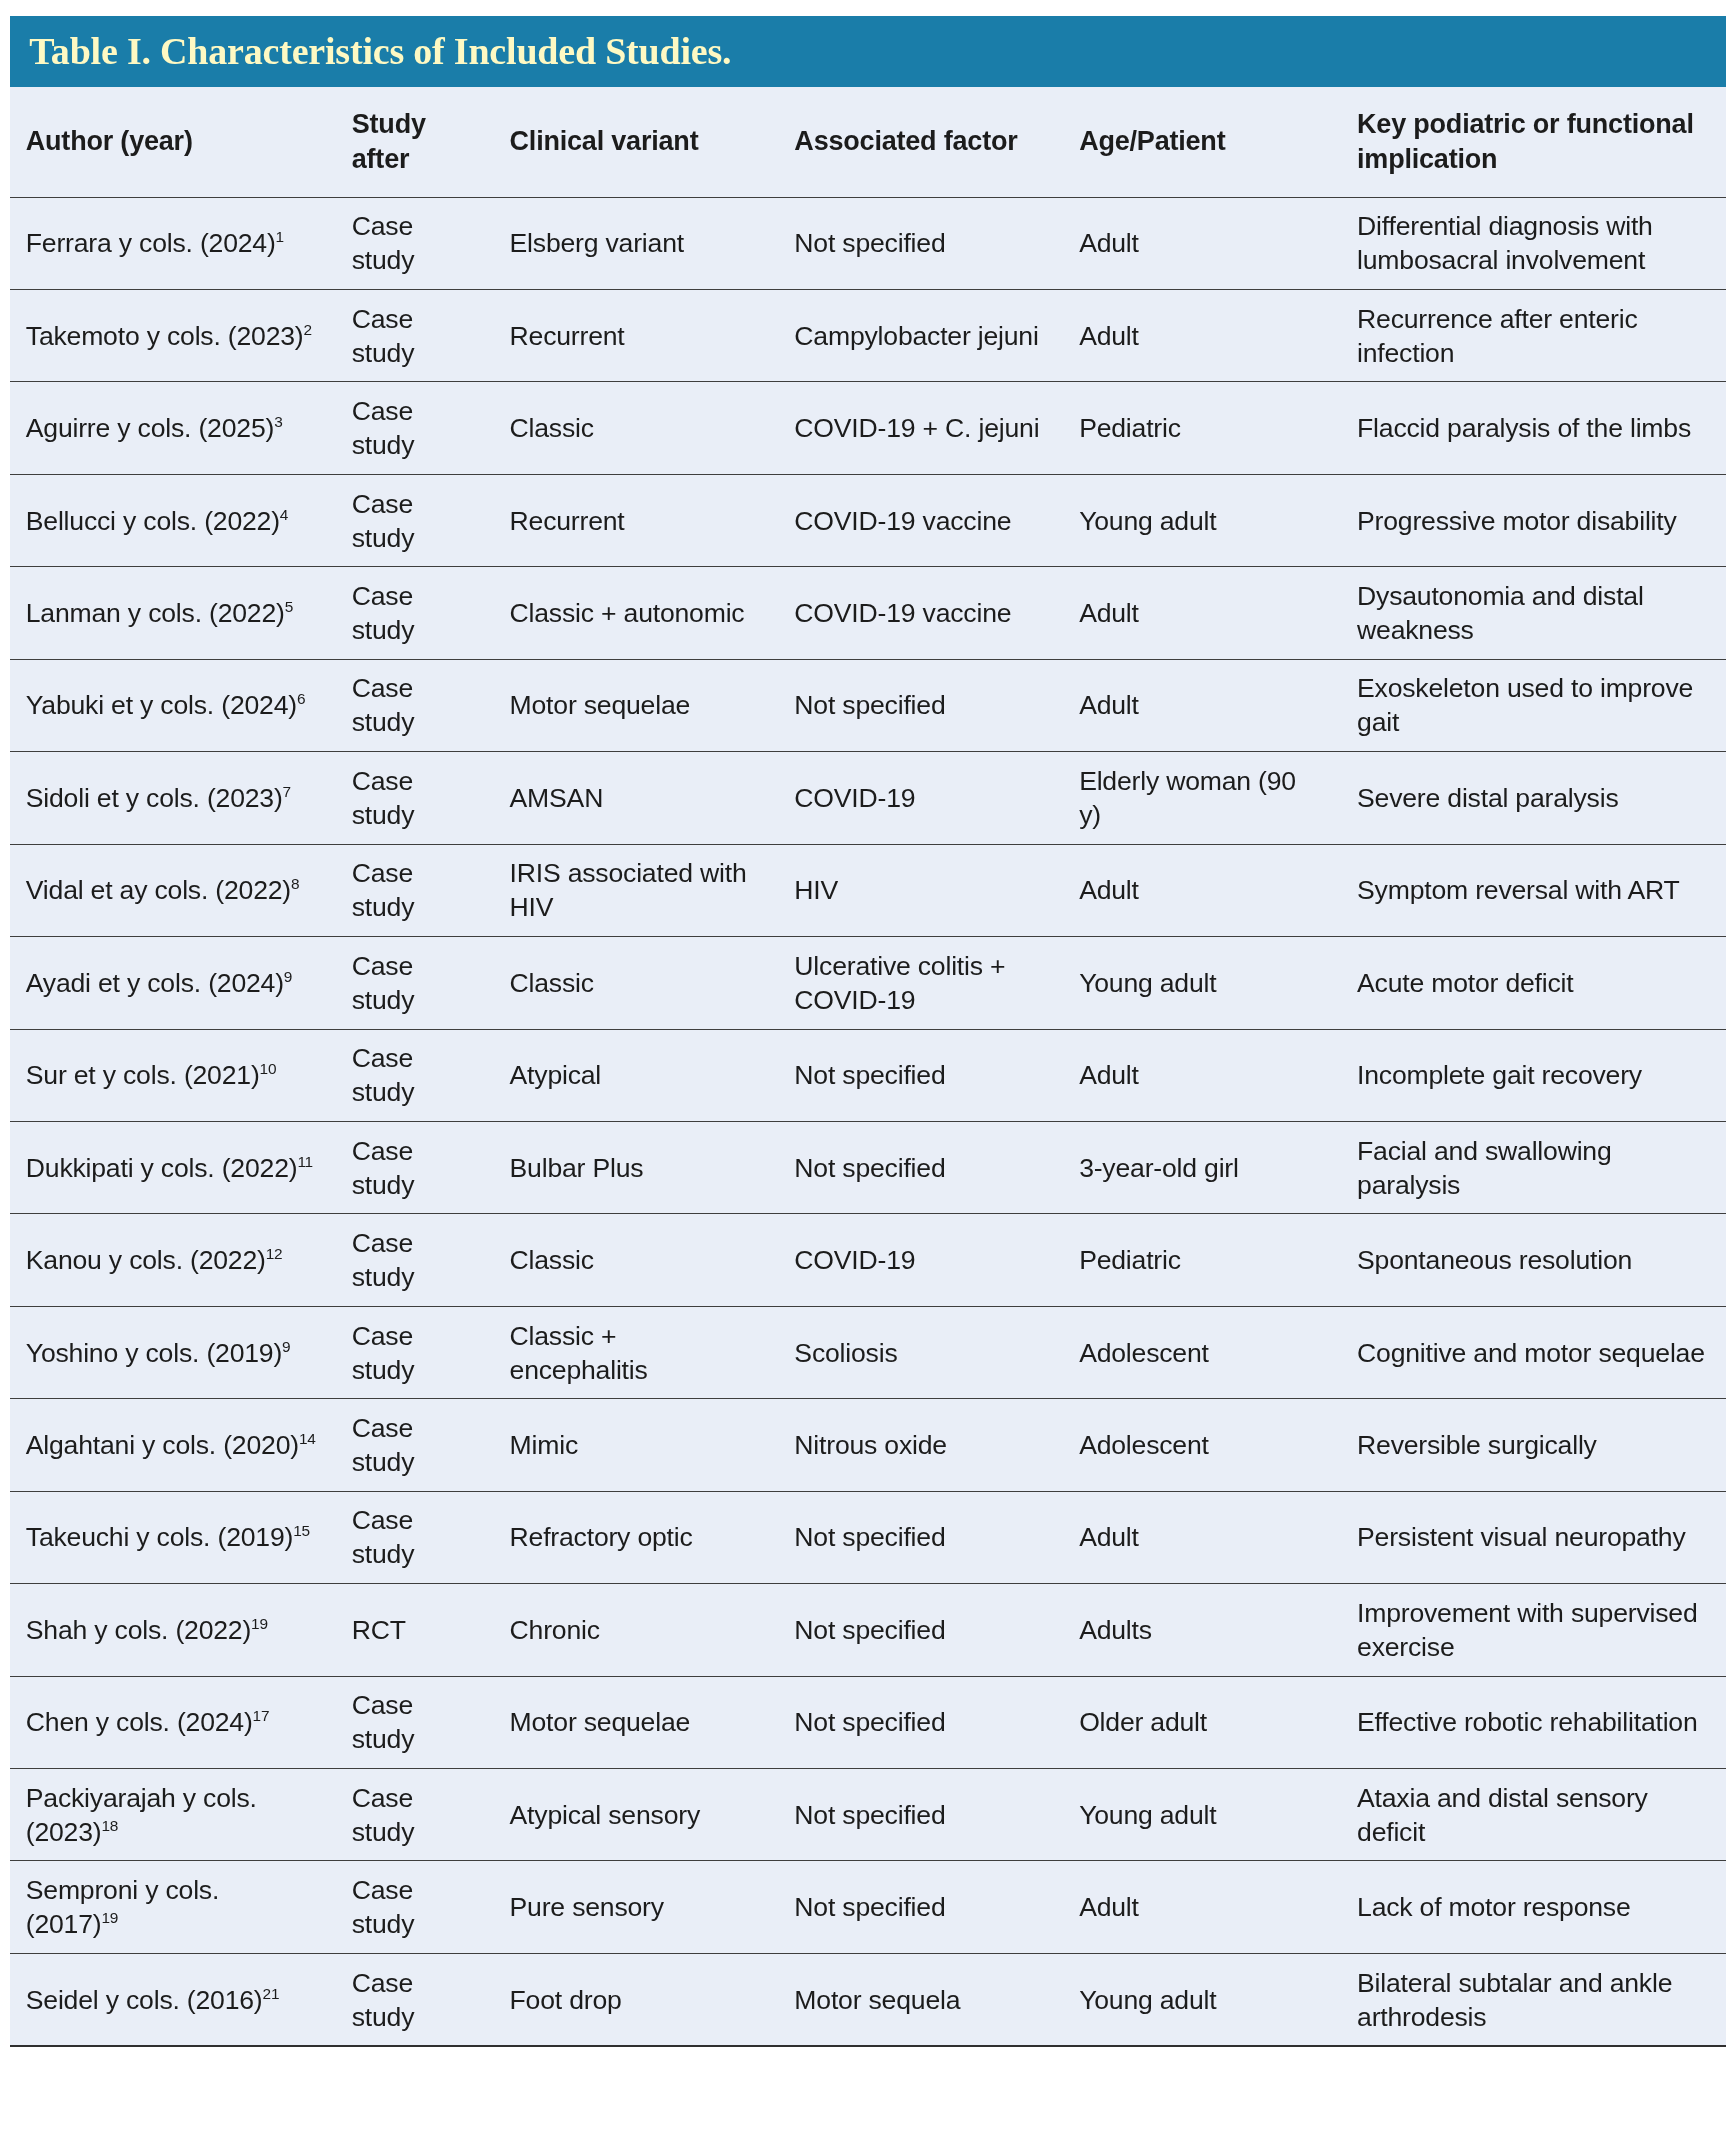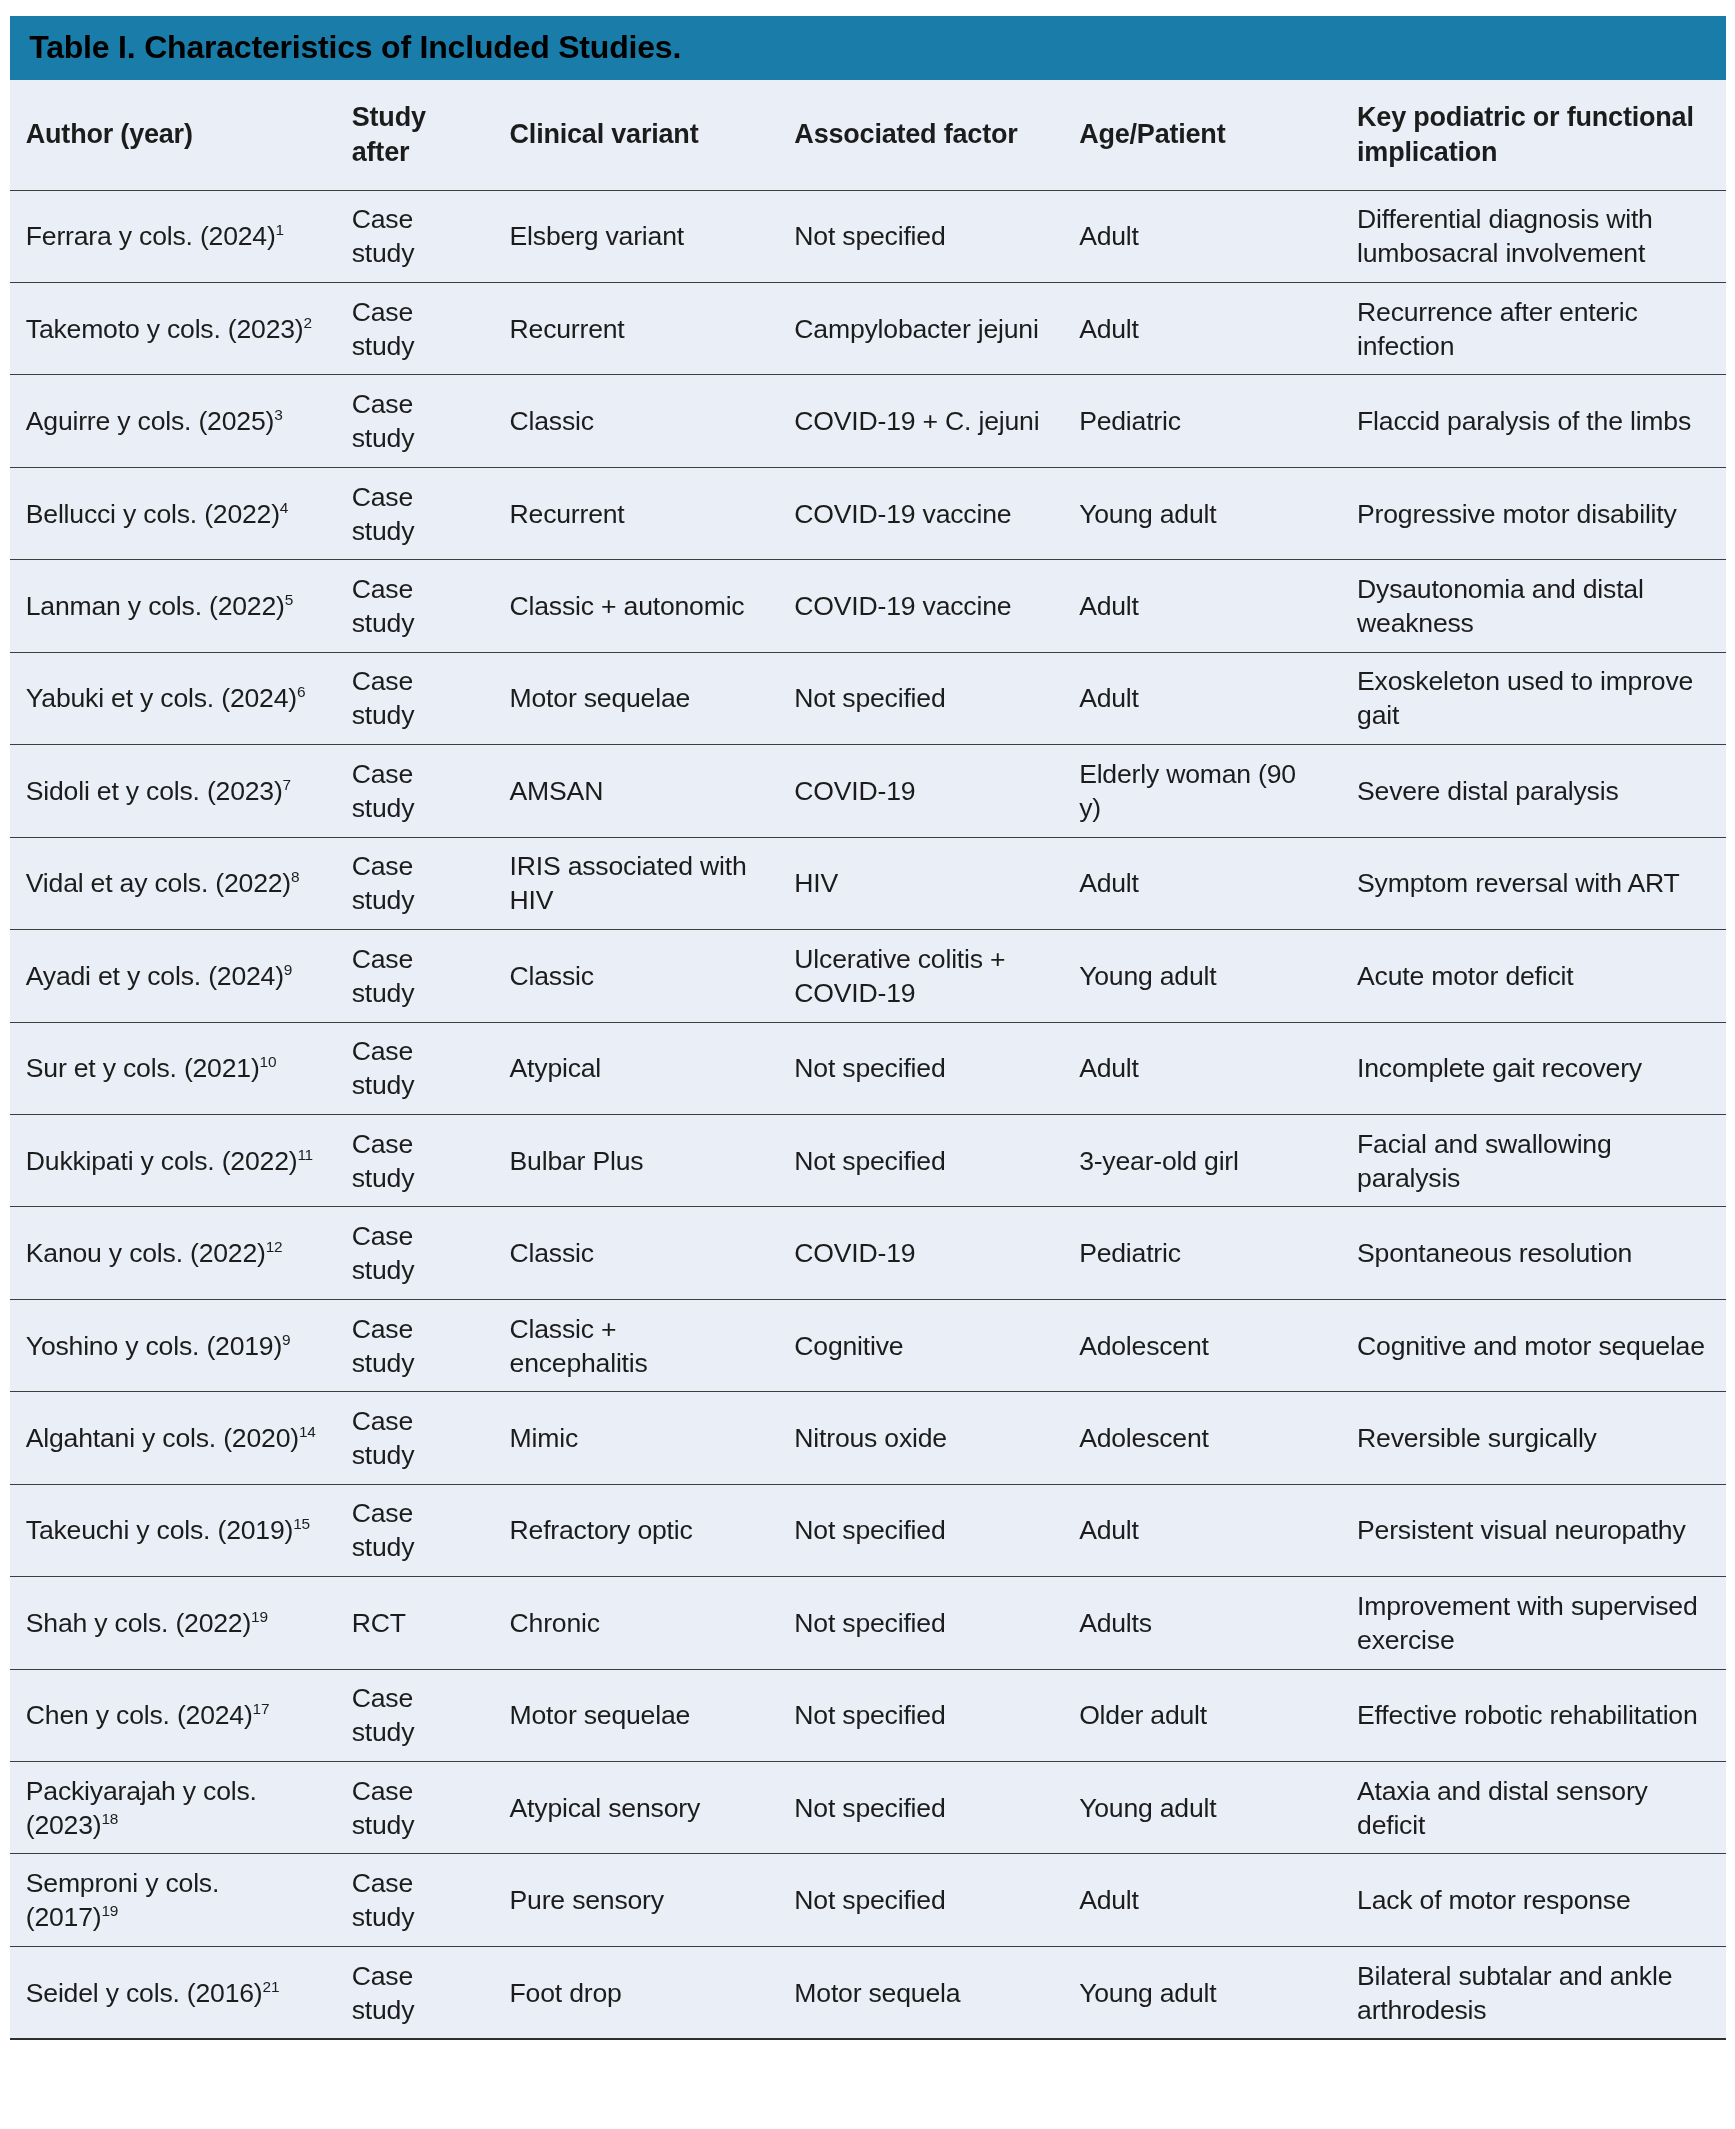--- a/index.html
+++ b/index.html
@@ -13,25 +13,26 @@
   body{
     width:1736px;
     min-height:2129px;
     background:#ffffff;
     font-family:"Liberation Sans","DejaVu Sans",sans-serif;
     color:var(--text);
     padding:15.6px 10.2px 23.4px 10.2px;
   }
   .title-bar{
     background:var(--header-bg);
-    color:#000000;
-    font-size:32px;
+    color:#fef9c3;
+    font-size:38px;
     font-weight:bold;
     letter-spacing:-0.2px;
     padding:13.3px 20.3px 14px 19px;
+    font-family:Liberation Serif, serif;
   }
   table.study-table{
     width:100%;
     border-collapse:collapse;
     background:var(--row-bg);
     table-layout:fixed;
   }
   col.c-author{width:19%;}
   col.c-study{width:9.2%;}
   col.c-variant{width:16.6%;}
@@ -181,21 +182,21 @@
         <td>Case study</td>
         <td>Classic</td>
         <td>COVID-19</td>
         <td>Pediatric</td>
         <td>Spontaneous resolution</td>
       </tr>
       <tr>
         <td><span>Yoshino y cols. (2019)</span><sup>9</sup></td>
         <td>Case study</td>
         <td>Classic + encephalitis</td>
-        <td>Cognitive</td>
+        <td>Scoliosis</td>
         <td>Adolescent</td>
         <td>Cognitive and motor sequelae</td>
       </tr>
       <tr>
         <td><span>Algahtani y cols. (2020)</span><sup>14</sup></td>
         <td>Case study</td>
         <td>Mimic</td>
         <td>Nitrous oxide</td>
         <td>Adolescent</td>
         <td>Reversible surgically</td>

